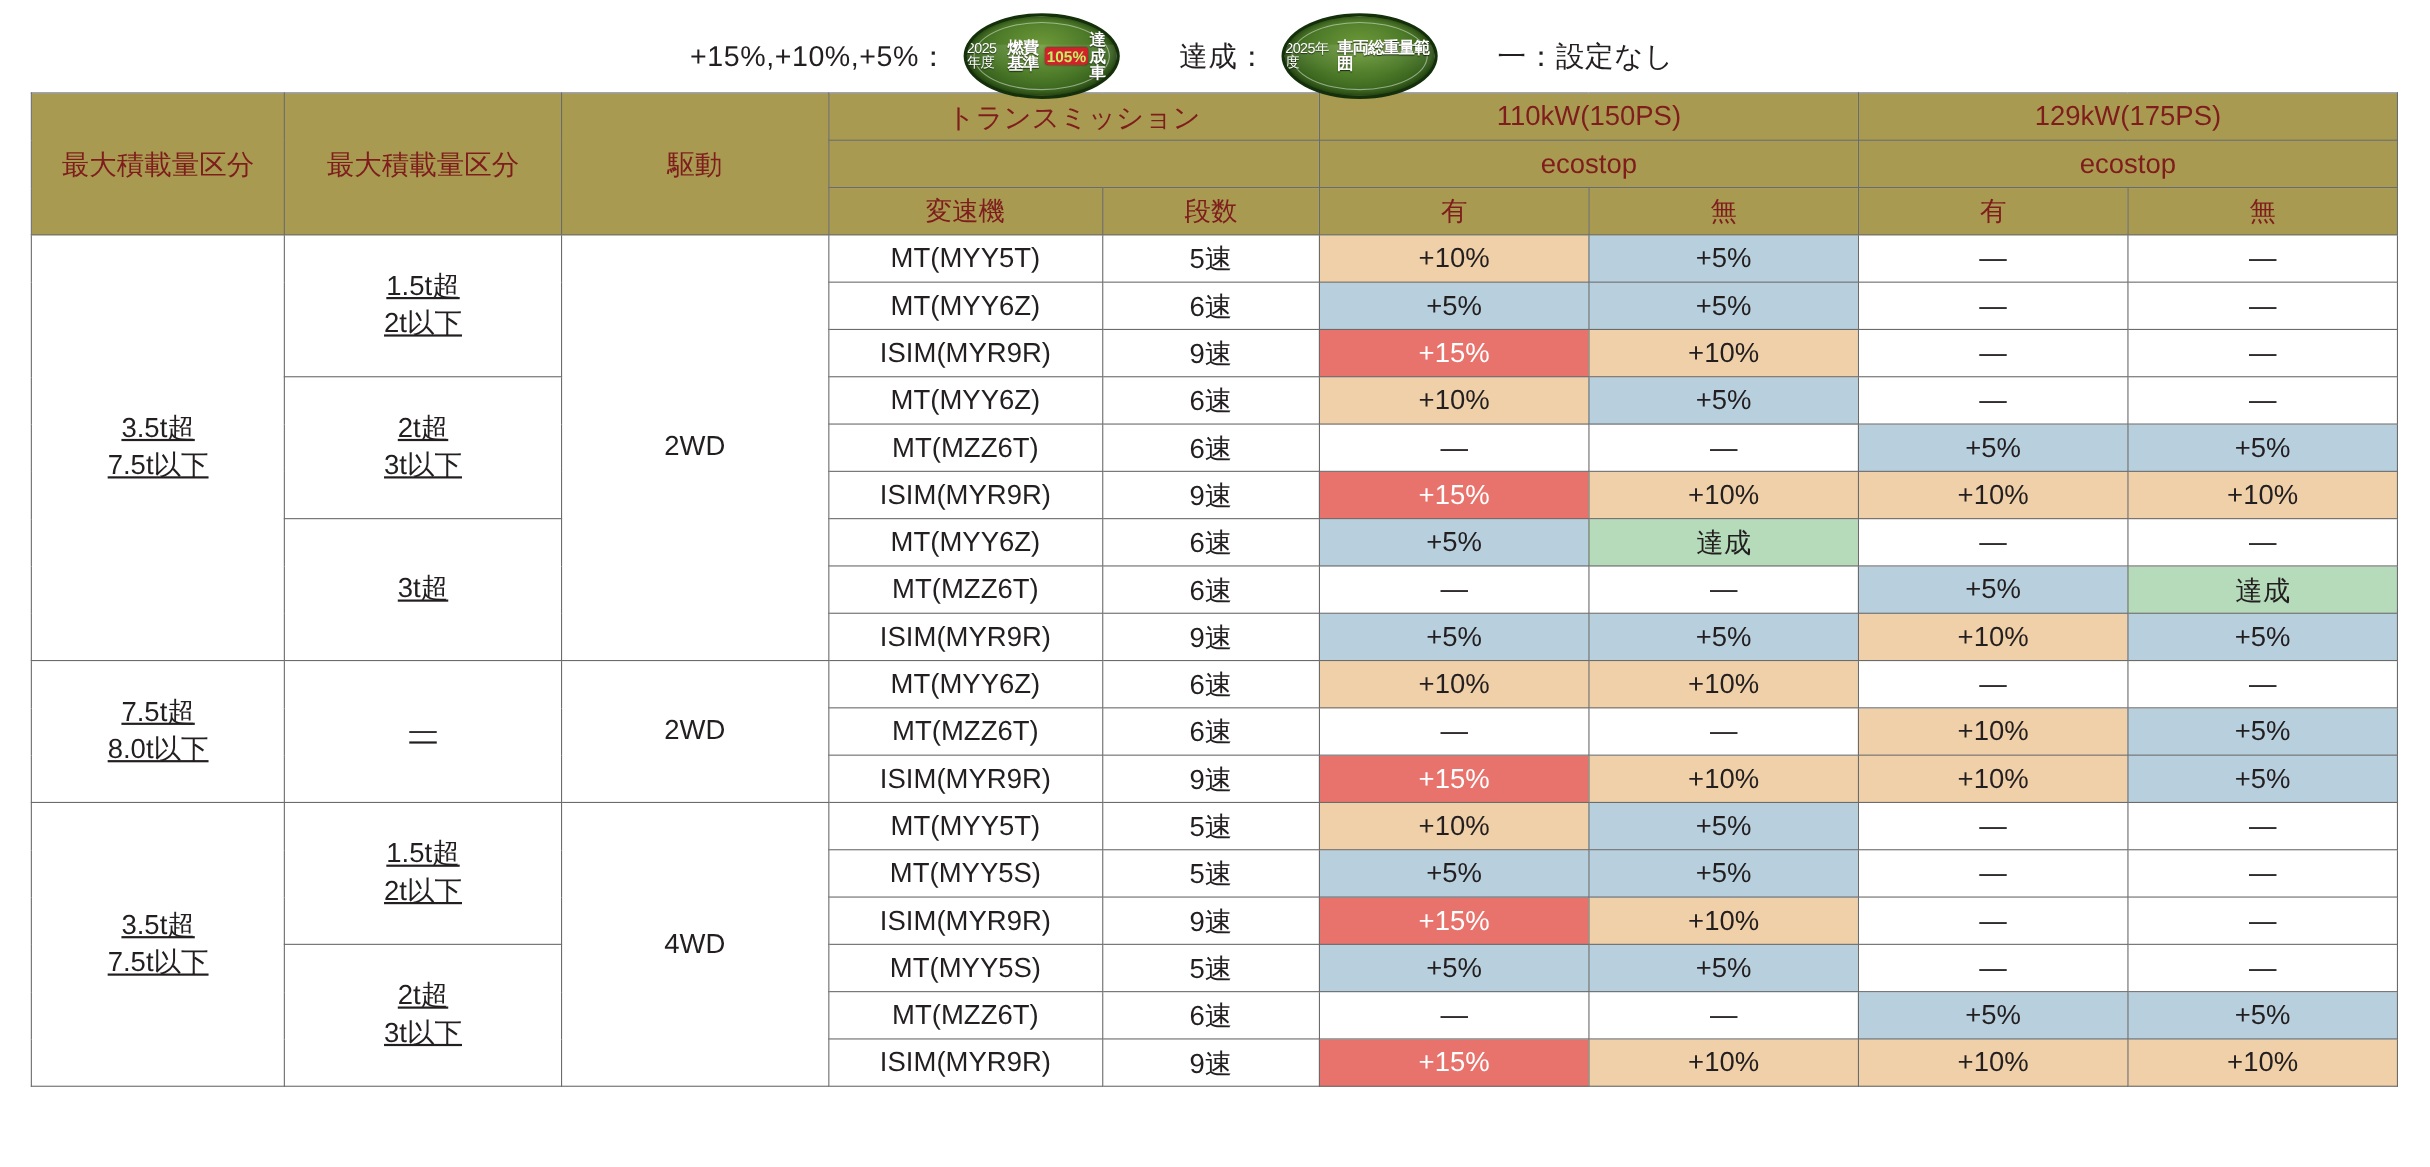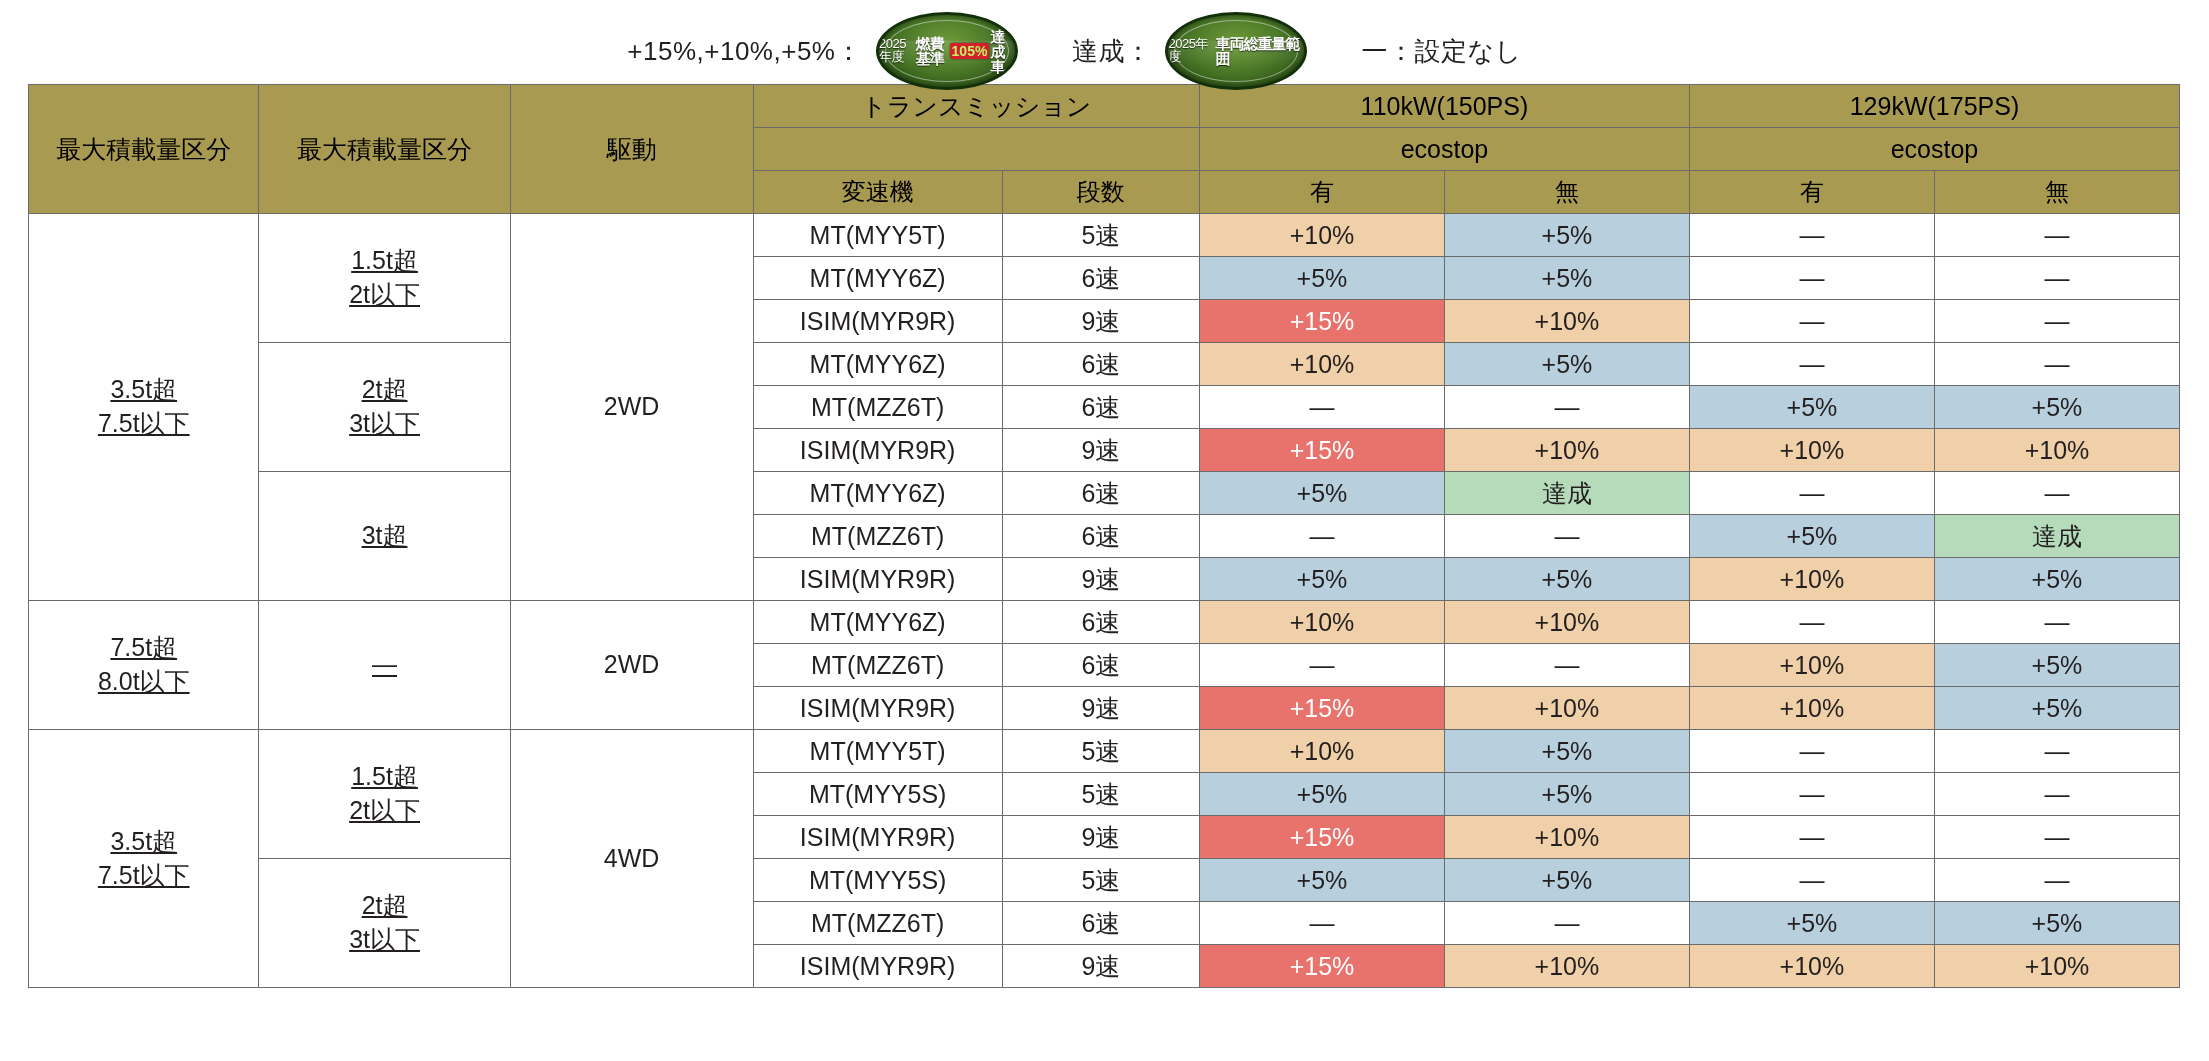--- a/index.html
+++ b/index.html
@@ -115,21 +115,21 @@
     border: 1px solid #6b6b6b;
     text-align: center;
     vertical-align: middle;
     padding: 0;
     height: 42px;
     font-weight: normal;
     white-space: nowrap;
   }
   thead th {
     background: #a89b51;
-    color: #000000;
+    color: #7f1d1d;
     border-color: #9b8f49;
     font-size: 25px;
   }
   thead th.thin {
     font-size: 24px;
   }
   tbody td {
     background: #ffffff;
     font-size: 25px;
     color: #231f20;

